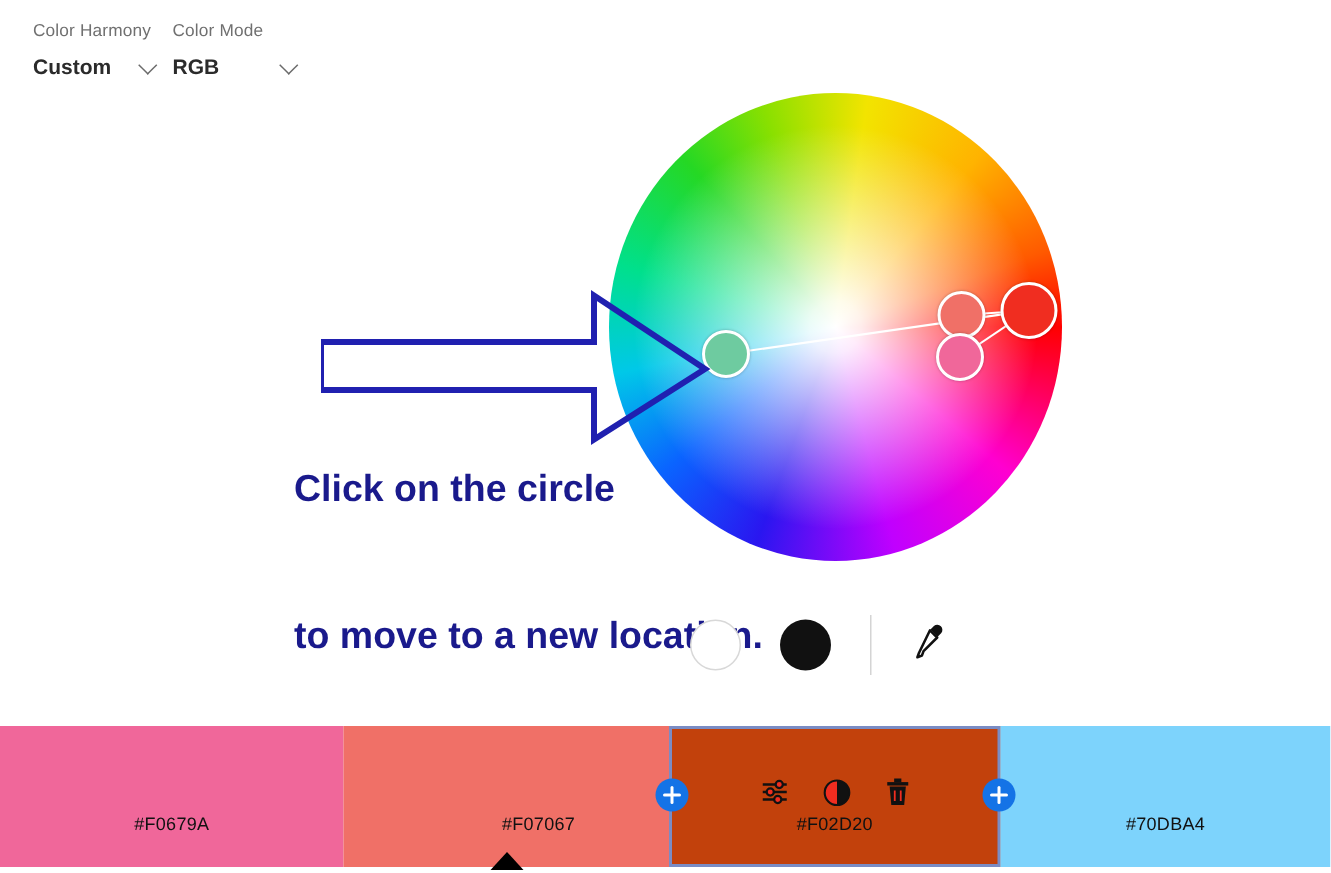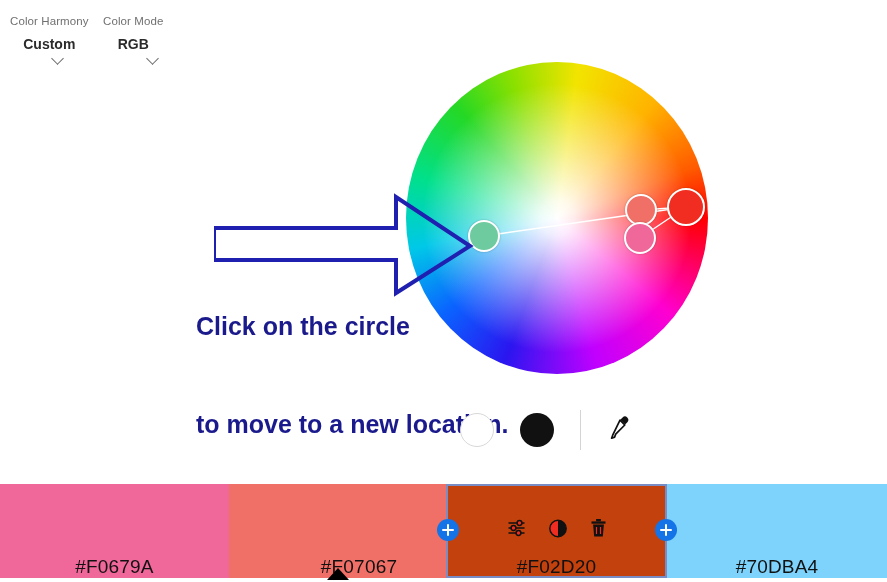--- a/index.html
+++ b/index.html
@@ -11,34 +11,33 @@
     overflow: hidden;
   }
   #app {
     position: relative;
     width: 887px;
     height: 582px;
     background: #ffffff;
   }
 
   
-  .header { position: absolute; left: 0; top: 0; width: 830px; height: 66px; }
+  .header { position: absolute; left: 12px; top: 0; width: 830px; height: 66px; }
   .field { position: absolute; }
   .field-label {
     font-size: 11.5px;
     color: #707070;
     letter-spacing: .1px;
     white-space: nowrap;
   }
   .select-row {
     display: flex;
     align-items: center;
     margin-top: 9px;
     cursor: pointer;
-    flex-direction: column;
   }
   .select-value {
     font-size: 14px;
     font-weight: bold;
     color: #2b2b2b;
     white-space: nowrap;
   }
   .chev {
     margin-left: 10px;
     width: 14px; height: 14px;
@@ -152,22 +151,23 @@
     position: relative;
     height: 94px;
     display: flex;
     flex-direction: column;
     align-items: center;
     justify-content: flex-end;
     cursor: pointer;
   }
   .strip-swatch.selected { outline: 2px solid #7a8cc4; outline-offset: -2px; }
   .hexlabel {
-    font-size: 19px;
+    font-size: 12px;
     color: #111111;
+    margin-bottom: 22px;
     letter-spacing: .2px;
   }
   .icon-row {
     position: absolute;
     top: 34px;
     left: 50%;
     transform: translateX(-50%);
     display: flex;
     align-items: center;
     gap: 22px;

